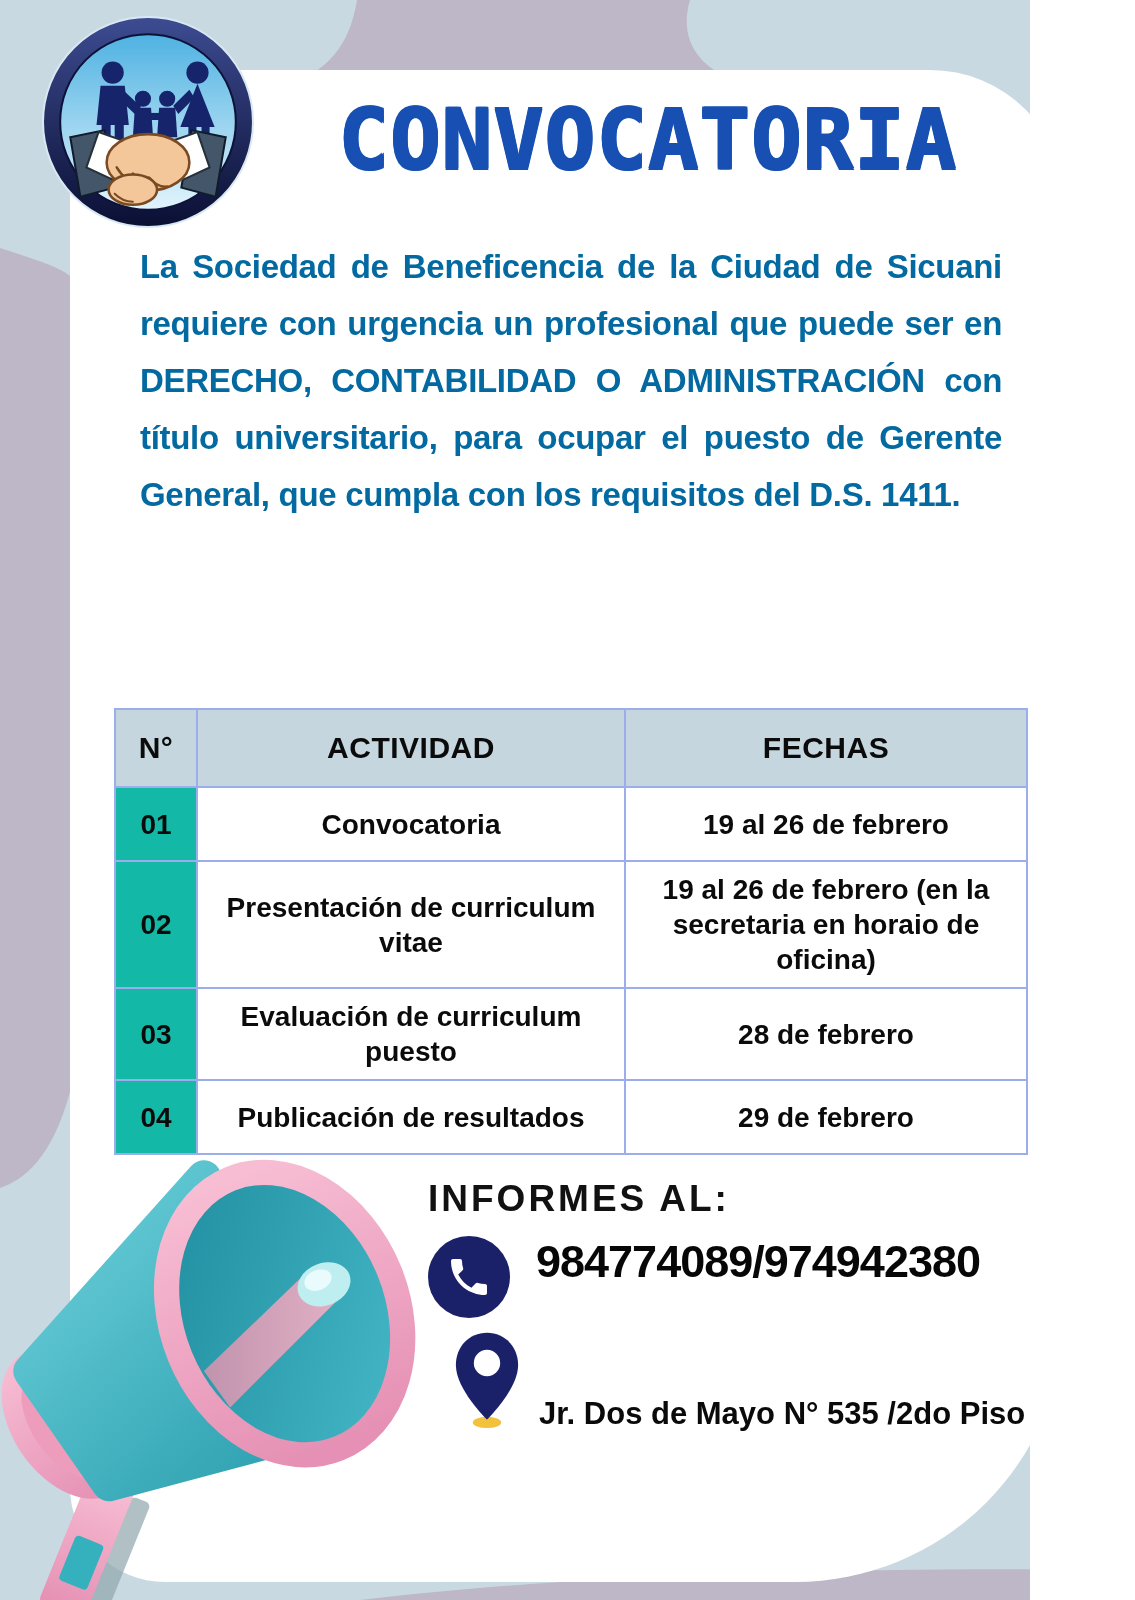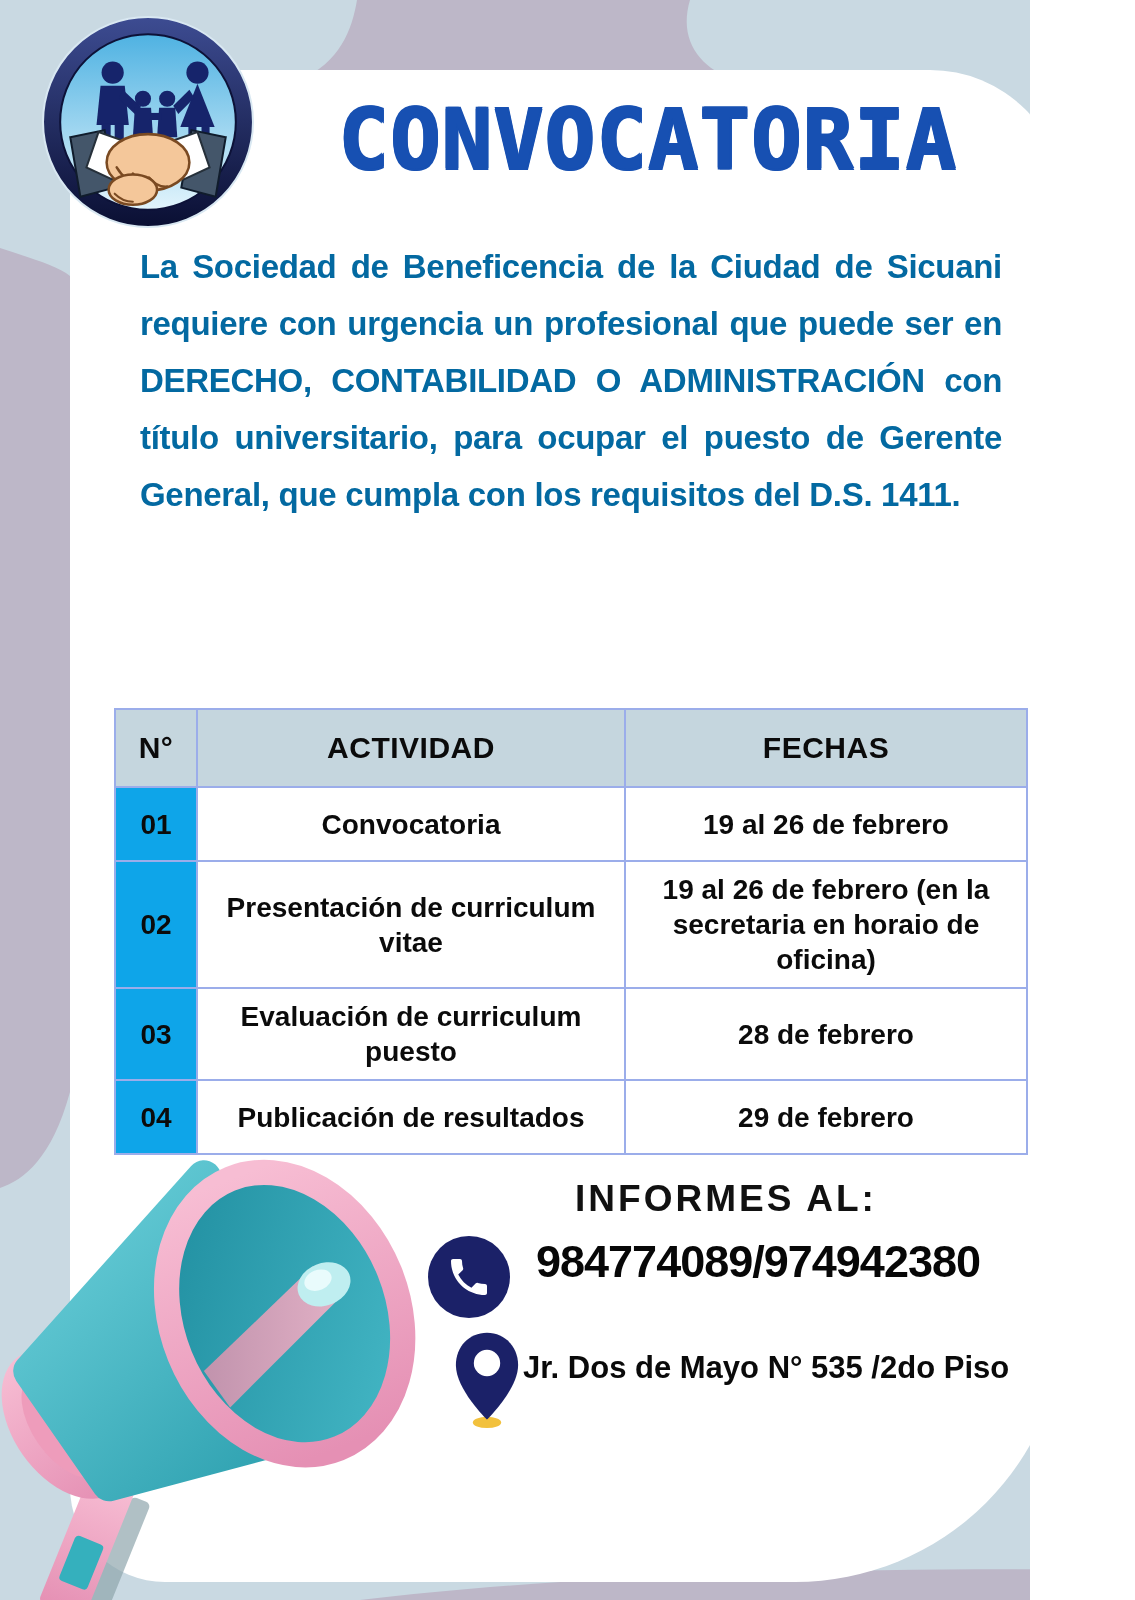--- a/index.html
+++ b/index.html
@@ -36,34 +36,34 @@
   }
   .sched-table{
     position:absolute;left:114px;top:708px;width:912px;
     border-collapse:collapse;table-layout:fixed;
   }
   .sched-table td,.sched-table th{
     border:2.5px solid #9badea;text-align:center;vertical-align:middle;
     font-weight:bold;color:#0b0b0b;padding:10px 14px;
   }
   .sched-table th{background:#c5d6de;font-size:30px;height:56px;letter-spacing:0.5px;}
-  .sched-table td.num{background:#0ea5e9;font-size:28px;}
+  .sched-table td.num{background:#14b8a6;font-size:28px;}
   .sched-table td{font-size:28px;background:#ffffff;line-height:1.25;}
   .row-std td{height:52px;}
   .row-tall td{height:88px;}
   .megaphone{position:absolute;left:-10px;top:1116px;width:444px;height:486px;}
   .contact{position:absolute;left:428px;top:1178px;width:596px;}
   .contact-heading{
-    text-align:center;font-size:37px;font-weight:bold;color:#111111;
+    text-align:left;font-size:37px;font-weight:bold;color:#111111;
     letter-spacing:3px;
   }
   .phone-row{display:flex;align-items:flex-start;gap:26px;margin-top:16px;}
   .phone-badge{width:82px;height:82px;flex:0 0 auto;}
   .phone-number{font-size:45px;font-weight:bold;color:#070707;letter-spacing:-1px;white-space:nowrap;}
-  .addr-row{display:flex;align-items:flex-start;gap:3px;margin-top:10px;margin-left:26px;}
+  .addr-row{display:flex;align-items:flex-end;gap:19px;margin-top:10px;margin-left:26px;}
   .pin-icon{width:66px;height:104px;flex:0 0 auto;}
   .addr-text{font-size:31px;font-weight:bold;color:#0a0a0a;margin-top:22px;white-space:nowrap;}
 </style>
 </head>
 <body>
 
 <div class="poster">
 
   <svg class="bg-shapes" viewBox="0 0 1135 1600">
     <path d="M357,0 L690,0 C678,40 700,68 735,80 L300,80 C340,62 352,30 357,0 Z" fill="#bdb7c8"></path>

